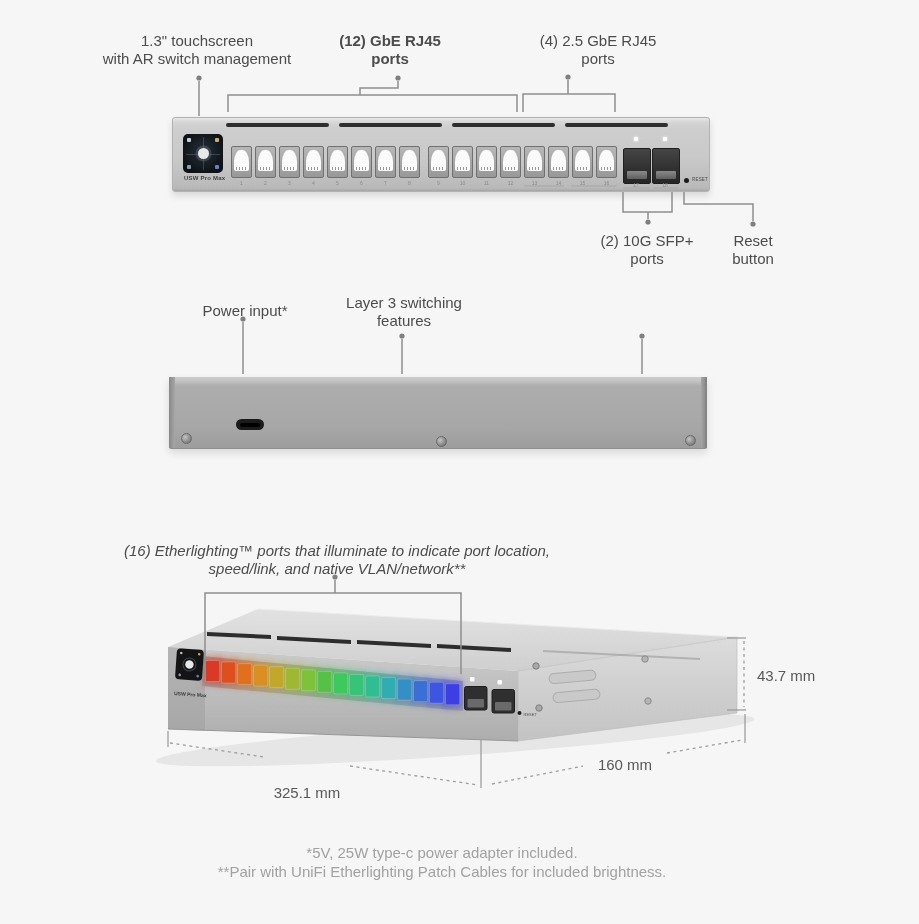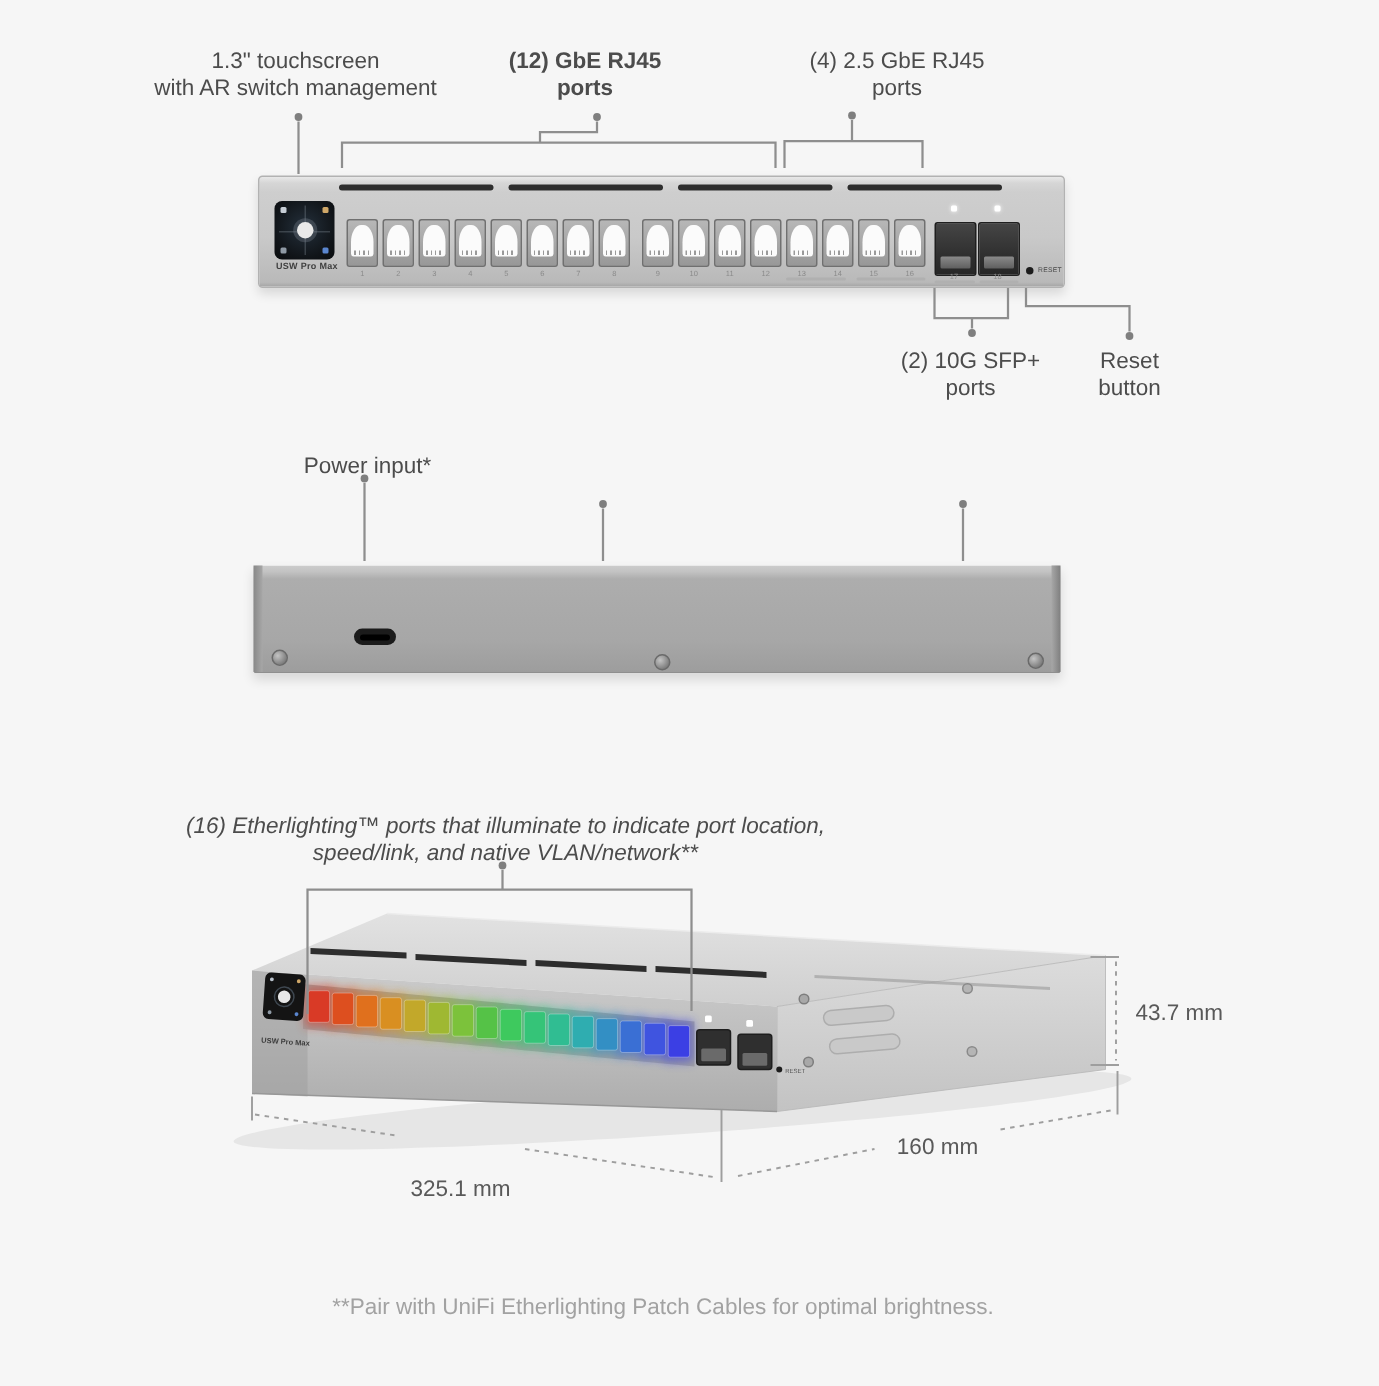--- a/index.html
+++ b/index.html
@@ -77,20 +77,24 @@
     <span>ports</span>
   </div>
   <div class="lbl" style="left:693px;top:232px;width:120px;">
     <span>Reset</span><br>
     <span>button</span>
   </div>
 
   <div class="lbl" style="left:165px;top:302px;width:160px;">
     <span>Power input*</span>
   </div>
+  <div class="lbl" style="left:324px;top:294px;width:160px;">
+    <span>Layer 3 switching</span><br>
+    <span>features</span>
+  </div>
 
   <div class="lbl" style="left:87px;top:542px;width:500px;font-style:italic;">
     <span>(16) Etherlighting™ ports that illuminate to indicate port location,</span><br>
     <span>speed/link, and native VLAN/network**</span>
   </div>
 
   <div class="dim" style="left:757px;top:667px;width:70px;text-align:left;">43.7 mm</div>
   <div class="dim" style="left:268px;top:750px;width:78px;margin-top:34px;">325.1 mm</div>
   <div class="dim" style="left:587px;top:756px;width:76px;">160 mm</div>
 
@@ -332,17 +336,17 @@
       <path d="M170 743 L264 757" stroke-dasharray="3 3.5"></path>
       <path d="M350 766 L478 785" stroke-dasharray="3 3.5"></path>
       <path d="M481 740 V788"></path>
       <path d="M492 784 L583 766" stroke-dasharray="3 3.5"></path>
       <path d="M667 753 L742 740" stroke-dasharray="3 3.5"></path>
       <path d="M745 714 V743"></path>
     </g>
   </svg>
 
   <div class="footnotes">
-    <br>
-    <span>**Pair with UniFi Etherlighting Patch Cables for optimal brightness.</span>
+    <span>*5V, 25W type-c power adapter included.</span><br>
+    <span>**Pair with UniFi Etherlighting Patch Cables for included brightness.</span>
   </div>
 
 </div>
 
 </body></html>

